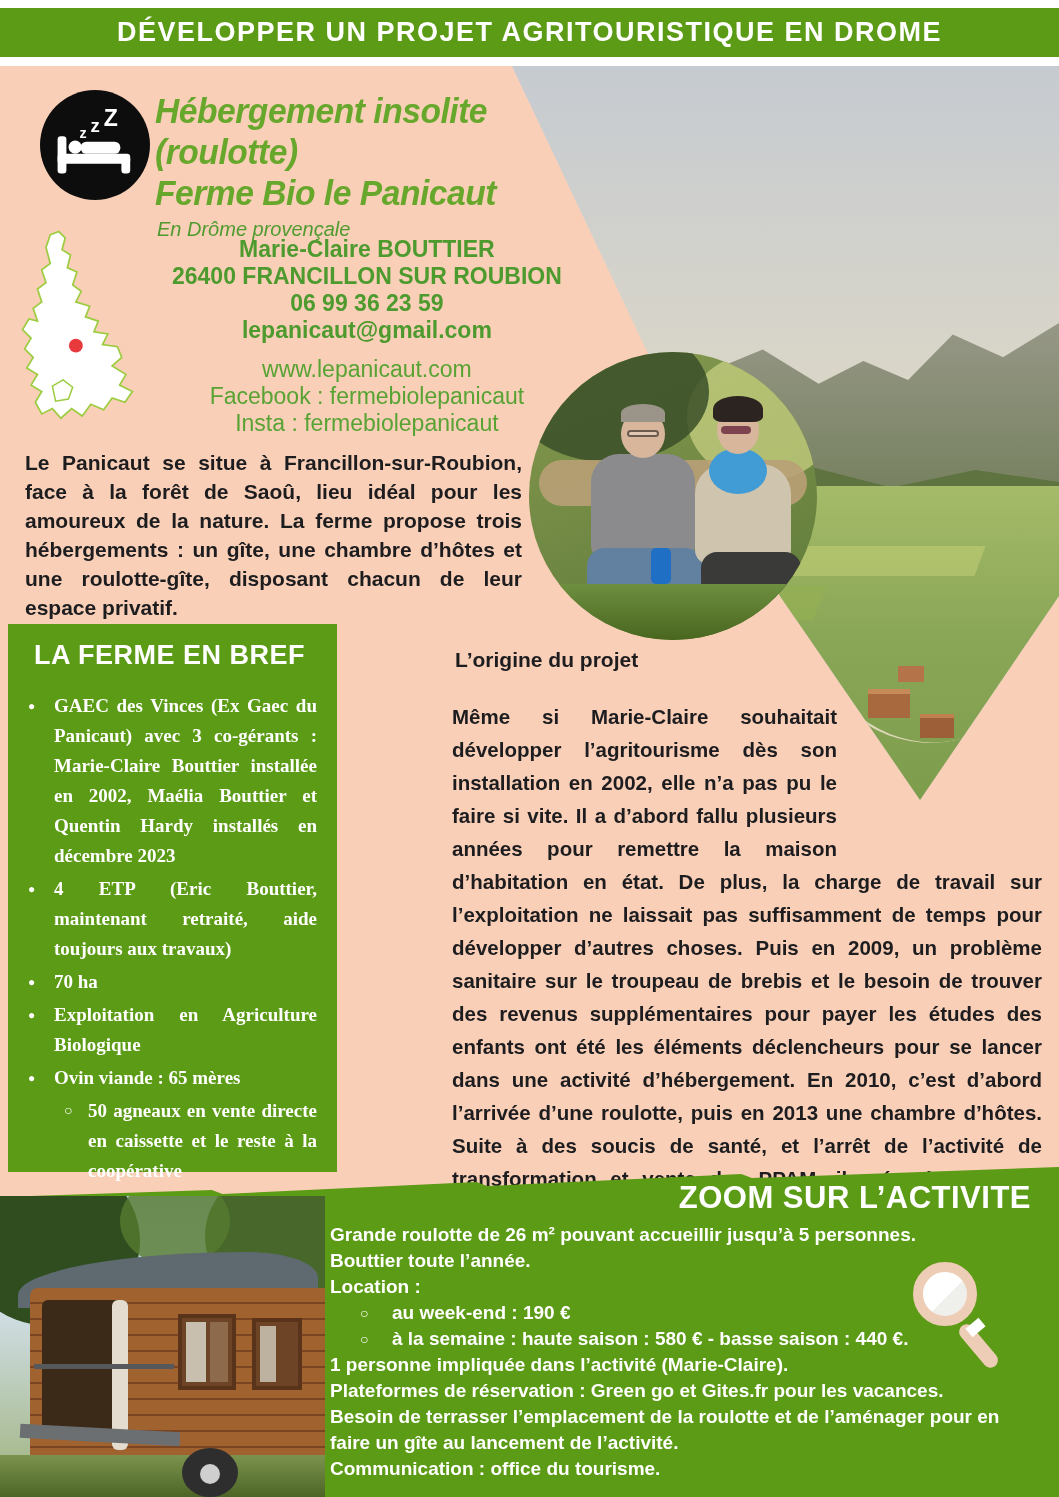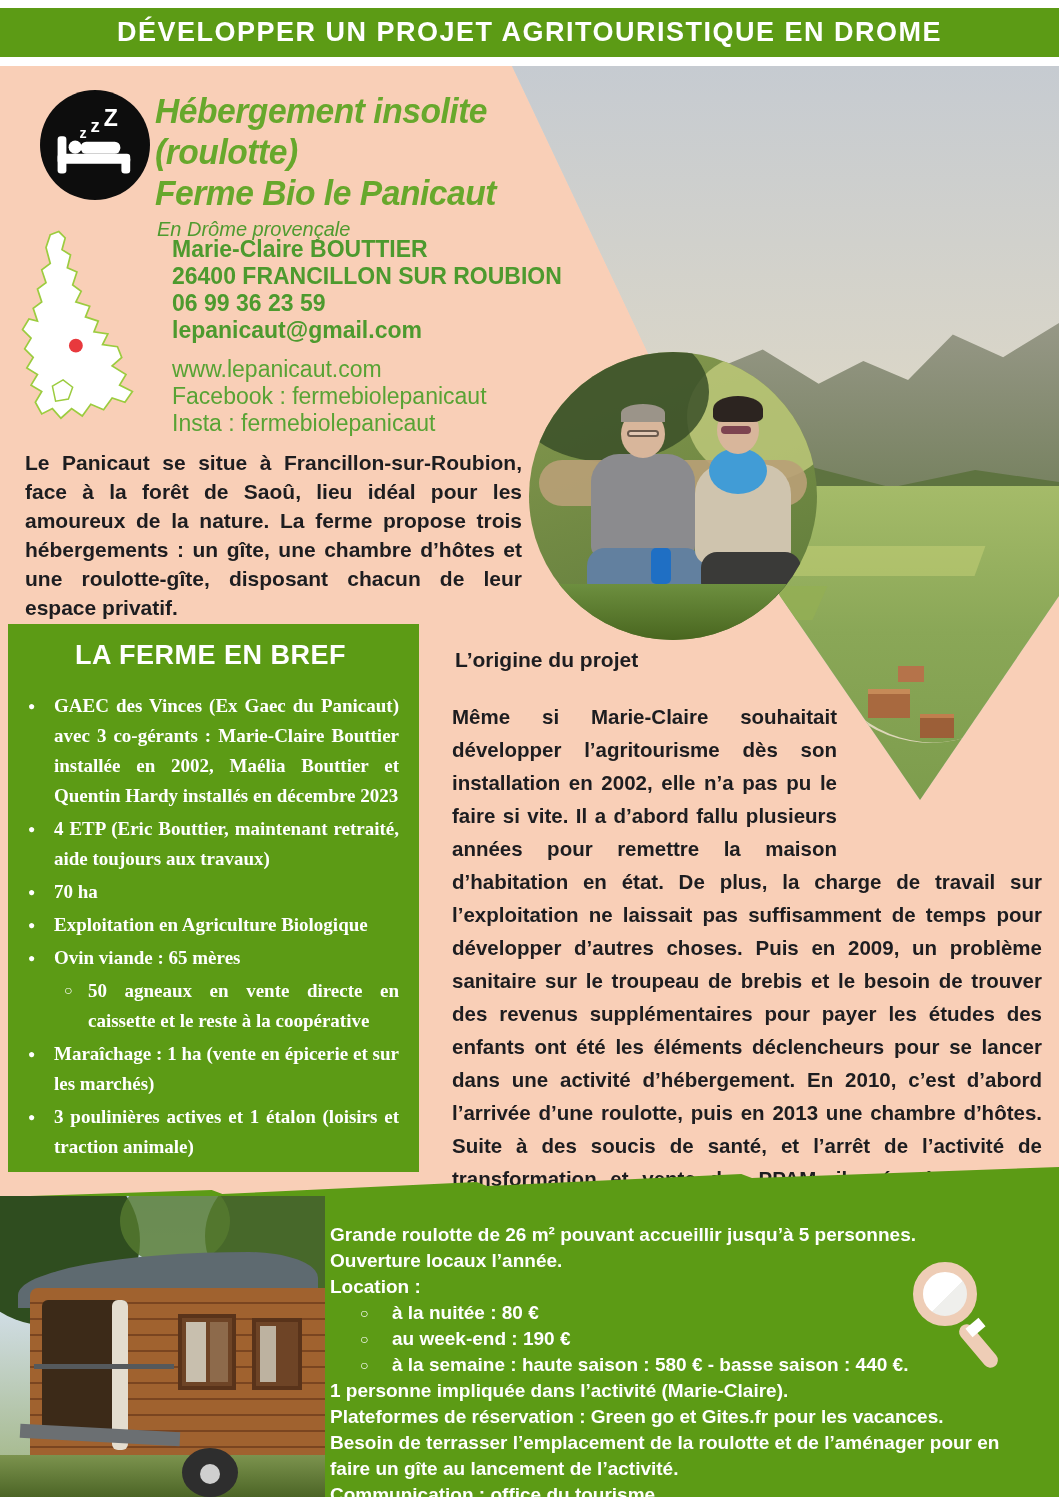--- a/index.html
+++ b/index.html
@@ -60,31 +60,31 @@
 
   
   .hero-title { position:absolute; left:155px; top:90px; color:#67a82c; font-style:italic; font-weight:bold;
       font-size:35px; line-height:41px; letter-spacing:-0.5px; transform:scaleX(.96); transform-origin:left top; }
   .hero-subtitle { position:absolute; left:157px; top:218px; color:#4f9b2f; font-style:italic; font-size:20px; }
 
   
   .map-box { position:absolute; left:14px; top:226px; width:128px; height:218px; }
 
   
-  .contact { position:absolute; left:172px; top:236px; }
+  .contact { position:absolute; left:172px; top:236px;text-align:center; }
   .contact .c-bold { color:#4d9a2e; font-weight:bold; font-size:23px; line-height:27px; }
   .contact .c-reg { color:#58a334; font-size:23px; line-height:27px; }
   .contact .gap { height:12px; }
 
   
   .intro { position:absolute; left:25px; top:448px; width:497px; color:#1d1d20; font-weight:bold;
       font-size:21px; line-height:29px; text-align:justify; }
 
   
-  .farm-card { position:absolute; left:8px; top:624px; width:411px; height:548px; background:#5c9b15; color:#fff;
+  .farm-card { position:absolute; left:8px; top:624px; width:329px; height:548px; background:#5c9b15; color:#fff;
       padding:16px 20px 0 14px; }
   .farm-card h2 { text-align:center; font-size:27px; letter-spacing:.5px; margin-bottom:20px; }
   .fb-list { list-style:none; font-size:19px; font-weight:bold; line-height:30px; }
   .fb-list > li { position:relative; padding-left:32px; text-align:justify; margin-bottom:3px;font-family:Liberation Serif, serif; }
   .fb-list > li::before { content:"\25CF"; position:absolute; left:6px; top:0; font-size:12px; }
   .fb-sub { list-style:none; margin-top:3px; }
   .fb-sub li { position:relative; padding-left:34px; text-align:justify; }
   .fb-sub li::before { content:"\25CB"; position:absolute; left:10px; top:0; font-size:14px; }
 
   
@@ -236,26 +236,26 @@
     </ul>
   </div>
 
   <div class="origin-title">L’origine du projet</div>
   <div class="origin-par">
     <div class="origin-spacer"></div>
     <span>Même si Marie-Claire souhaitait développer l’agritourisme dès son installation en 2002, elle n’a pas pu le faire si vite. Il a d’abord fallu plusieurs années pour remettre la maison d’habitation en état. De plus, la charge de travail sur l’exploitation ne laissait pas suffisamment de temps pour développer d’autres choses. Puis en 2009, un problème sanitaire sur le troupeau de brebis et le besoin de trouver des revenus supplémentaires pour payer les études des enfants ont  été les éléments déclencheurs pour se lancer dans une activité d’hébergement. En 2010, c’est d’abord l’arrivée d’une roulotte, puis en 2013 une chambre d’hôtes. Suite à des soucis de santé, et l’arrêt de l’activité de transformation et vente des PPAM, ils réaménagent les locaux pour en faire un gîte qui vient s’ajouter aux 2 autre offres d’hébergements.</span>
   </div>
 
   <div class="activity-section"></div>
+  <div class="activity-title">ZOOM SUR L’ACTIVITE</div>
 
   <div class="activity-body">
     <div class="a-line">Grande roulotte de 26 m² pouvant accueillir jusqu’à 5 personnes.</div>
-    <div class="a-line">Ouverture locaux l’année.</div>
+    <div class="a-line">Bouttier toute l’année.</div>
     <div class="a-line">Location :</div>
-    <div class="a-bullet">à la nuitée : 80 €</div>
     <div class="a-bullet">au week-end : 190 €</div>
     <div class="a-bullet">à la semaine : haute saison : 580 € - basse saison : 440 €.</div>
     <div class="a-line">1 personne impliquée dans l’activité (Marie-Claire).</div>
     <div class="a-line">Plateformes de réservation : Green go et Gites.fr pour les vacances.</div>
     <div class="a-line">Besoin de terrasser l’emplacement de la roulotte et de l’aménager pour en faire un gîte au lancement de l’activité.</div>
     <div class="a-line">Communication : office du tourisme.</div>
   </div>
 
   <div class="photo-roulotte">
     <div class="pr-tree1"></div>

